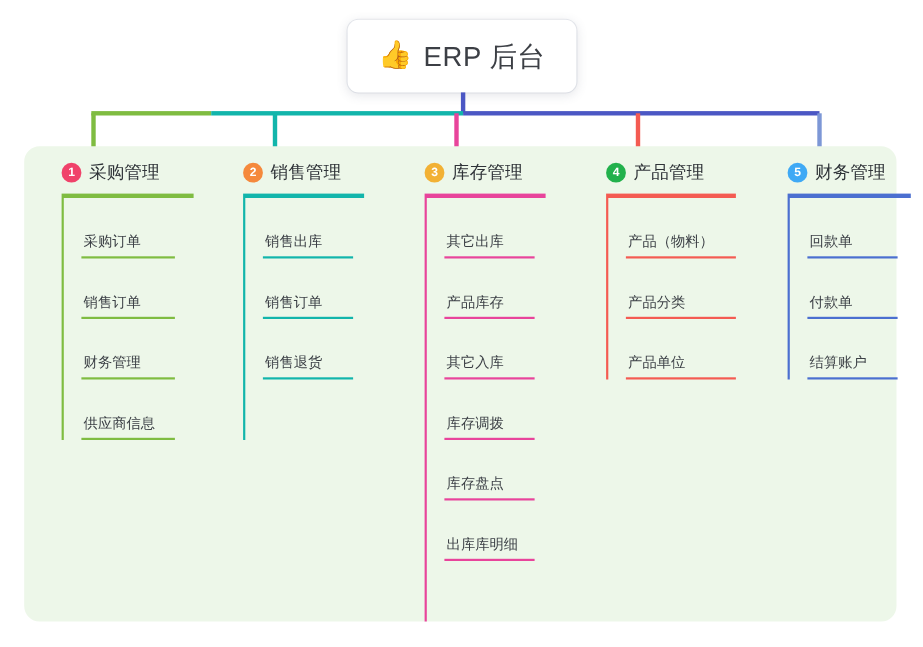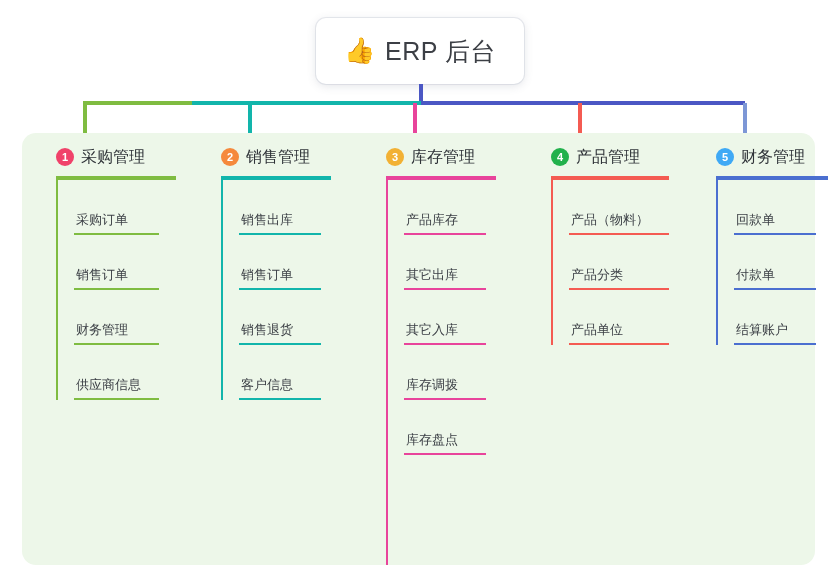--- a/index.html
+++ b/index.html
@@ -213,52 +213,52 @@
             <div class="leaf-underline" style="width: 82px; background: rgb(18, 181, 171);"></div>
           </div>
           <div class="leaf">
             <span class="leaf-label">销售订单</span>
             <div class="leaf-underline" style="width: 82px; background: rgb(18, 181, 171);"></div>
           </div>
           <div class="leaf">
             <span class="leaf-label">销售退货</span>
             <div class="leaf-underline" style="width: 82px; background: rgb(18, 181, 171);"></div>
           </div>
-          <div class="leaf">
-            <span class="leaf-label">客户信息</span>
-            <div class="leaf-underline" style="width: 82px; background: rgb(18, 181, 171);"></div>
-          </div>
         </div>
       </div>
       <div class="column" style="left: 368px; width: 150px;">
         <div class="col-header">
           <span class="badge" style="background: rgb(242, 177, 52);">3</span>
           <span class="col-title">库存管理</span>
         </div>
         <div class="col-underline" style="width: 110px; margin-left: 18px; background: rgb(232, 68, 155);"></div>
         <div class="leaf-wrap">
           <div class="spine" style="background: rgb(232, 68, 155); height: 385px;"></div>
           <div class="leaf">
+            <span class="leaf-label">其它出库</span>
+            <div class="leaf-underline" style="width: 82px; background: rgb(232, 68, 155);"></div>
+          </div>
+          <div class="leaf">
             <span class="leaf-label">产品库存</span>
             <div class="leaf-underline" style="width: 82px; background: rgb(232, 68, 155);"></div>
           </div>
           <div class="leaf">
-            <span class="leaf-label">其它出库</span>
-            <div class="leaf-underline" style="width: 82px; background: rgb(232, 68, 155);"></div>
-          </div>
-          <div class="leaf">
             <span class="leaf-label">其它入库</span>
             <div class="leaf-underline" style="width: 82px; background: rgb(232, 68, 155);"></div>
           </div>
           <div class="leaf">
             <span class="leaf-label">库存调拨</span>
             <div class="leaf-underline" style="width: 82px; background: rgb(232, 68, 155);"></div>
           </div>
           <div class="leaf">
             <span class="leaf-label">库存盘点</span>
+            <div class="leaf-underline" style="width: 82px; background: rgb(232, 68, 155);"></div>
+          </div>
+          <div class="leaf">
+            <span class="leaf-label">出库库明细</span>
             <div class="leaf-underline" style="width: 82px; background: rgb(232, 68, 155);"></div>
           </div>
         </div>
       </div>
       <div class="column" style="left: 533px; width: 160px;">
         <div class="col-header">
           <span class="badge" style="background: rgb(34, 177, 76);">4</span>
           <span class="col-title">产品管理</span>
         </div>
         <div class="col-underline" style="width: 118px; margin-left: 18px; background: rgb(244, 91, 82);"></div>

